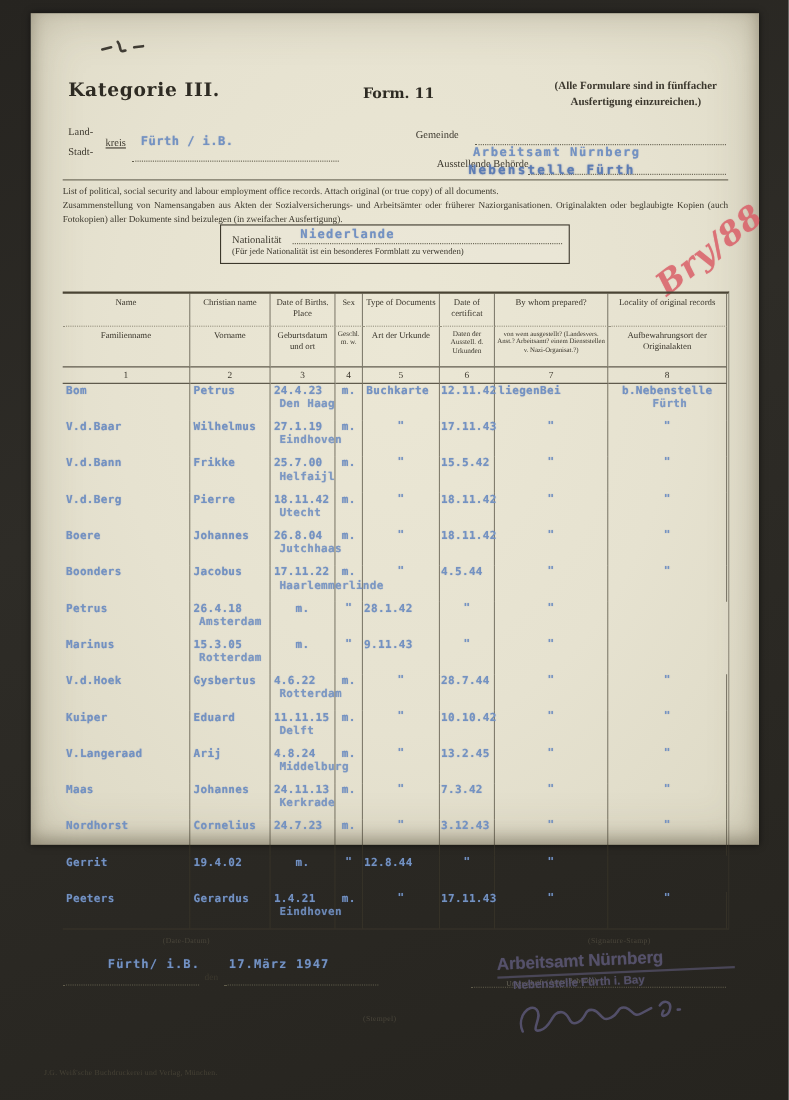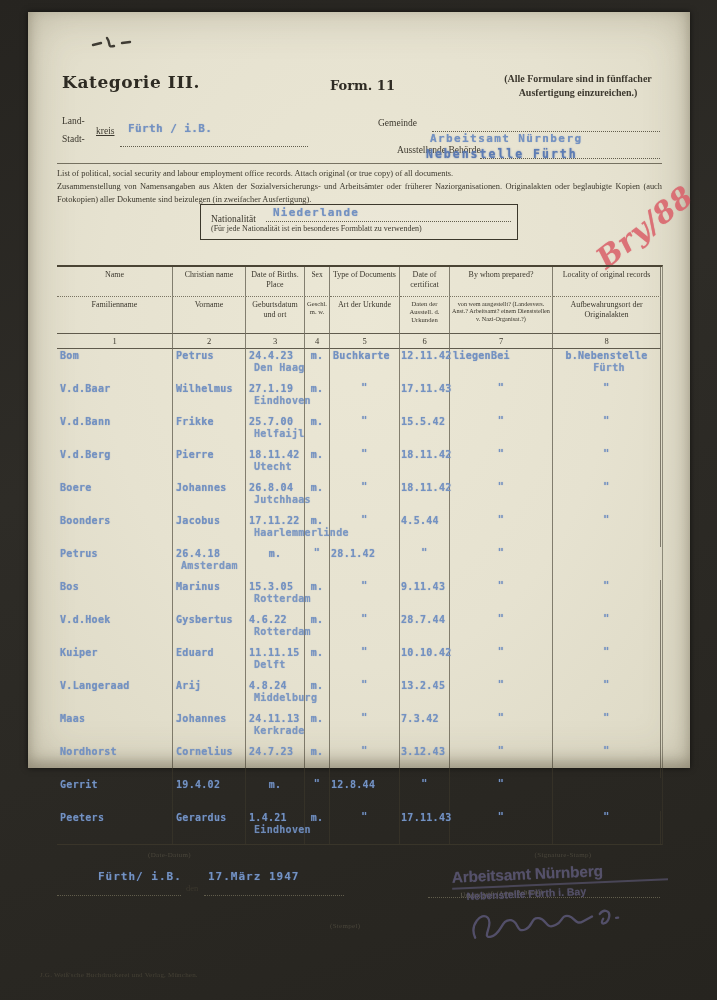--- a/index.html
+++ b/index.html
@@ -349,23 +349,20 @@
             <div>28.1.42</div>
           </div>
           <div class="td c-by ditto">
             <div>"</div>
           </div>
           <div class="td c-loc ditto">
             <div>"</div>
           </div>
         </div>
         <div class="tr">
-          <div class="td c-name">
-            <div>Bos</div>
-          </div>
           <div class="td c-first">
             <div>Marinus</div>
           </div>
           <div class="td c-dob">
             <div>15.3.05</div>
             <div class="sub">Rotterdam</div>
           </div>
           <div class="td c-sex">
             <div>m.</div>
           </div>

